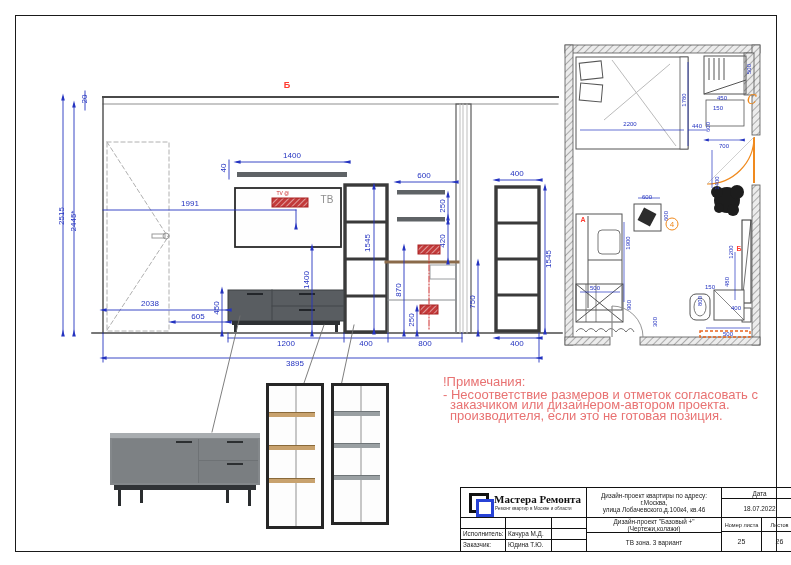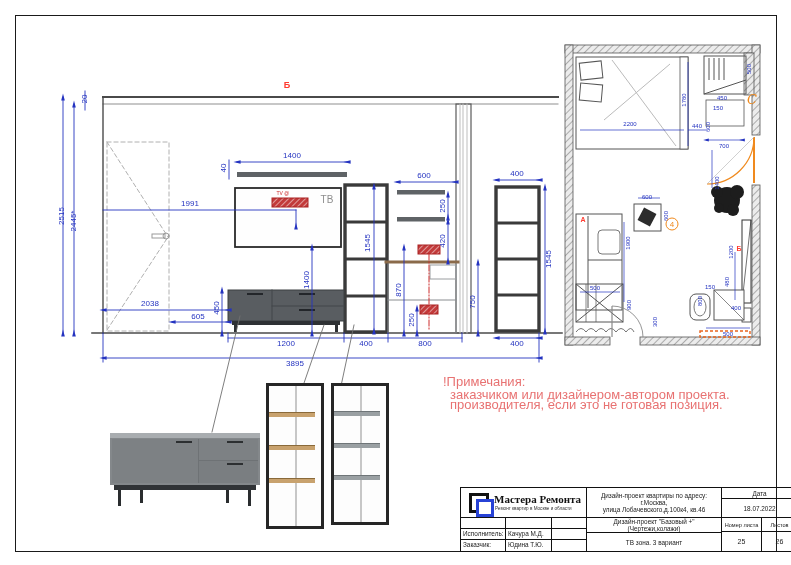--- a/index.html
+++ b/index.html
@@ -362,20 +362,21 @@
   </div>
   <div class="tower" id="tower2">
     <span class="tstrut"></span>
     <span class="shelf" style="top:25px"></span>
       <span class="shelf" style="top:57px"></span>
       <span class="shelf" style="top:89px"></span>
   </div>
 
   <div id="notes">
     <div class="ntitle">!Примечания:</div>
+    <div>- Несоответствие размеров и отметок согласовать с</div>
     <div class="indent">заказчиком или дизайнером-автором проекта.</div>
     <div class="indent">производителя, если это не готовая позиция.</div>
   </div>
 
   <div id="tb">
 
     <div class="cell first toprow" style="left:0;top:0;width:125px;height:29px">
       <div id="logo-box">
         <div id="logo-sq1"></div>
         <div id="logo-sq2"></div>

